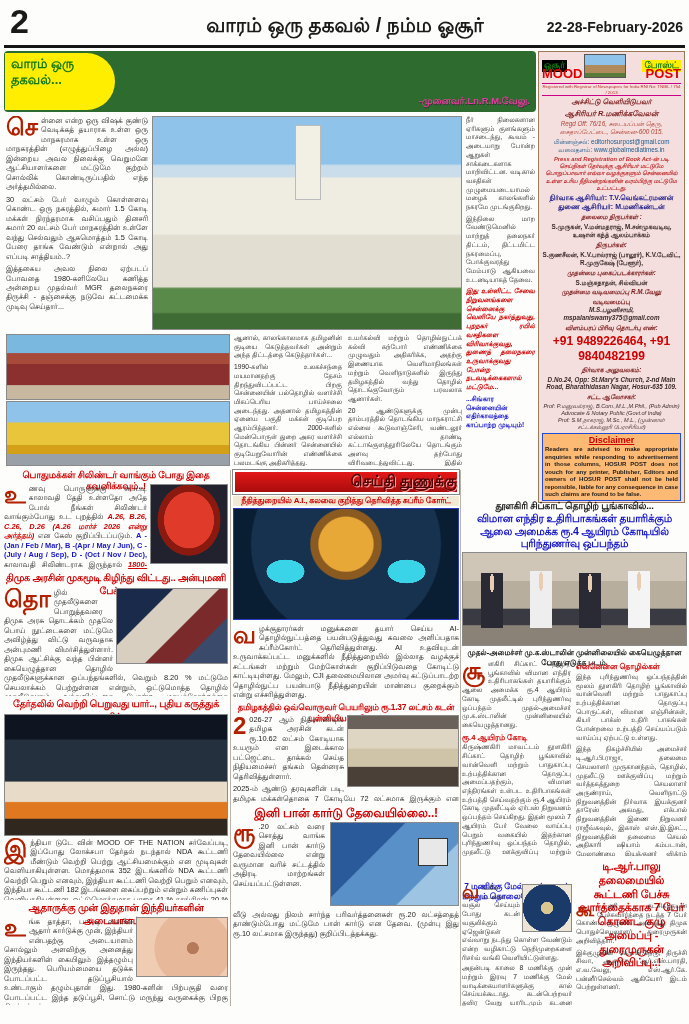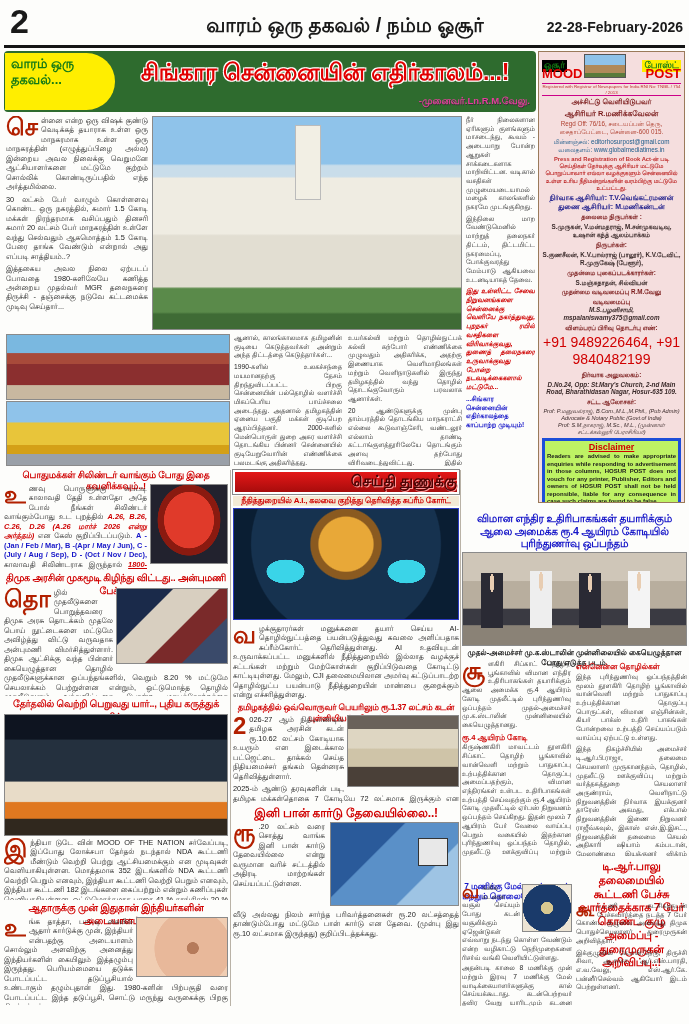--- a/index.html
+++ b/index.html
@@ -7,39 +7,38 @@
         font-family:"Liberation Sans",sans-serif;color:#1a1a1a;}
   .a{position:absolute;}
   .body-t{font-size:7.4px;line-height:1.28;text-align:justify;color:#222;overflow:hidden;}
   .body-s{font-size:6.7px;line-height:1.3;text-align:justify;color:#222;overflow:hidden;}
   .hl-red{color:#cf0000;font-weight:bold;font-style:italic;}
   .hl-blue{color:#1515c8;font-weight:bold;}
   .dropcap{float:left;font-size:24px;font-weight:bold;color:#b22000;line-height:.85;margin:1px 3px 0 0;}
   .photo{border:1px solid #8a8a8a;box-sizing:border-box;}
   .headline{font-weight:bold;letter-spacing:-0.2px;}
   .outline-w{text-shadow:1px 1px 0 #fff,-1px -1px 0 #fff,1px -1px 0 #fff,-1px 1px 0 #fff;}
-  .panel-line{margin:2px 0;}
+  .panel-line{margin:2px 0;font-style:italic;}
   .vline{width:1px;background:#b9b2a6;}
   .caption{font-weight:bold;color:#111;text-align:center;}
   .subhead-red{color:#cf0000;font-weight:bold;font-size:7.6px;margin:2px 0 1px 0;}
   p{margin:0 0 3px 0;}
 </style>
 </head>
 <body>
 
 <div id="page">
 
   <div class="a" style="left:10px;top:2px;font-size:34px;font-weight:bold;">2</div>
   <div class="a" style="left:150px;top:14px;width:390px;text-align:center;font-size:20px;font-weight:bold;">வாரம் ஒரு தகவல் / நம்ம ஓசூர்</div>
   <div class="a" style="right:6px;top:19px;font-size:14px;font-weight:bold;">22-28-February-2026</div>
   <div class="a" style="left:4px;top:45px;width:681px;height:3px;background:#151515;"></div>
 
   <div class="a" style="left:4px;top:51px;width:532px;height:61px;background:#2e6b2e;border-radius:4px;"></div>
   <div class="a" style="left:5px;top:53px;width:110px;height:57px;background:#ffee00;border-radius:0 36px 36px 0;padding:3px 6px;box-sizing:border-box;font-size:13px;font-weight:bold;color:#157a15;line-height:1.25;">வாரம் ஒரு தகவல்...</div>
-  <div class="a headline outline-w" style="left:120px;top:59px;width:410px;text-align:center;font-size:23px;color:#e00000;">சிங்கார சென்னையின் எதிர்காலம்...!</div>
   <div class="a" style="left:350px;top:95px;width:180px;text-align:right;font-size:9.5px;font-weight:bold;color:#e0409a;text-shadow:0.5px 0.5px 0 #333;">-முனைவர்.Ln.R.M.வேலு.</div>
 
   <div class="a" style="left:538px;top:51px;width:147px;height:452px;background:#f5dede;border:1px solid #9a7a5a;box-sizing:border-box;padding:2px 3px;text-align:center;font-size:6.3px;line-height:1.25;color:#3a2a2a;overflow:hidden;">
     <div style="display:flex;justify-content:space-between;align-items:center;">
       <div style="background:#000000;color:#157a15;font-weight:bold;font-size:9px;padding:0 2px;">ஓசூர்</div>
       <div style="width:40px;height:22px;background:linear-gradient(180deg,#8fc3ea 0 45%,#b08a5a 46% 80%,#5a7a3a 81% 100%);border:1px solid #555;"></div>
       <div style="background:#ffee00;color:#157a15;font-weight:bold;font-size:9px;padding:0 2px;">போஸ்ட்</div>
     </div>
     <div style="display:flex;justify-content:space-between;margin-top:-12px;">
       <div style="color:#e00000;font-weight:bold;font-size:13px;">MOOD</div>
@@ -57,27 +56,27 @@
     <div class="panel-line" style="color:#7a1a1a;font-weight:bold;">தலைமை நிருபர்கள் :</div>
     <div style="font-weight:bold;">S.முருகன், V.மன்மதராஜ், M.சன்முகவடிவு, உஷான் கந்த் ஆலம்பாக்கம்</div>
     <div class="panel-line" style="color:#7a1a1a;font-weight:bold;">நிருபர்கள்:</div>
     <div style="font-weight:bold;">S.குணசீலன், K.V.பால்ராஜ் (பாலூர்), K.V.டேவிட், R.முருகேஷ் (பேளூர்),</div>
     <div class="panel-line" style="color:#7a1a1a;font-weight:bold;">முதன்மை புகைப்படக்காரர்கள்:</div>
     <div style="font-weight:bold;">S.மஞ்சுநாதன், சில்வியன்</div>
     <div class="panel-line" style="color:#7a1a1a;font-weight:bold;">முதன்மை வடிவமைப்பு R.M.வேலு</div>
     <div style="color:#7a1a1a;font-weight:bold;">வடிவமைப்பு</div>
     <div style="font-weight:bold;font-style:italic;">M.S.பழனிசாமி, mspalaniswamy375@gmail.com</div>
     <div class="panel-line" style="color:#7a1a1a;font-weight:bold;">விளம்பரப் பிரிவு தொடர்பு எண்:</div>
-    <div style="color:#d00000;font-weight:normal;font-size:14px;">+91 9489226464, +91 9840482199</div>
+    <div style="color:#d00000;font-weight:bold;font-size:12px;">+91 9489226464, +91 9840482199</div>
     <div class="panel-line" style="color:#7a1a1a;font-weight:bold;">நிர்வாக அலுவலகம்:</div>
     <div style="font-style:italic;font-weight:bold;">D.No.24, Opp: St.Mary's Church, 2-nd Main Road, Bharathidasan Nagar, Hosur-635 109.</div>
     <div class="panel-line" style="color:#7a1a1a;font-weight:bold;">சட்ட ஆலோசகர்:</div>
     <div style="font-style:italic;font-size:5.6px;">Prof: P.மனுவல்ராஜ், B.Com.,M.L.,M.Phil., (Pub Admin) Advocate &amp; Notary Public (Govt.of India)</div>
     <div style="font-style:italic;font-size:5.6px;">Prof: S.M.நாகராஜ், M.Sc., M.L., (முன்னாள் சட்டக்கல்லூரி பேராசிரியர்)</div>
-    <div style="background:#bef264;border:3px solid #1d4ed8;margin-top:2px;padding:1px 2px;text-align:justify;">
+    <div style="background:#fdba74;border:1px solid #1d4ed8;margin-top:2px;padding:1px 2px;text-align:justify;">
       <div style="text-align:center;color:#d00000;font-weight:bold;font-size:9px;text-decoration:underline;">Disclaimer</div>
       <div style="font-size:6px;font-weight:bold;color:#1a1a1a;">Readers are advised to make appropriate enquiries while responding to advertisement in those columns, HOSUR POST does not vouch for any printer, Publisher, Editors and owners of HOSUR POST shall not be held reponsible, liable for any consequence in case such claims are found to be false.</div>
     </div>
   </div>
 
   <div class="a body-t" style="left:6px;top:116px;width:142px;height:216px;">
     <p><span class="dropcap">செ</span><span>ன்னை என்ற ஒரு விஷக் குண்டு வெடிக்கத் தயாராக உள்ள ஒரு மாநகரமாக உள்ள ஒரு மாநகரத்தின் (எழுத்துப்பிழை அல்ல) இன்றைய அவல நிலைக்கு வெறுமனே ஆட்சியாளர்களை மட்டுமே குற்றம் சொல்லிக் கொண்டிருப்பதில் எந்த அர்த்தமில்லை.</span></p>
     <p>30 லட்சம் பேர் வாழும் கொள்ளளவு கொண்ட ஒரு நகரத்தில், சுமார் 1.5 கோடி மக்கள் நிரந்தரமாக வசிப்பதும் தினசரி சுமார் 20 லட்சம் பேர் மாநகரத்தின் உள்ளே வந்து செல்வதும் ஆகமொத்தம் 1.5 கோடி பேரை தாங்க வேண்டும் என்றால் அது எப்படி சாத்தியம்..?</p>
     <p>இத்தகைய அவல நிலை ஏற்படப் போவதை 1980-களிலேயே கணித்த அன்றைய முதல்வர் MGR தலைநகரை திருச்சி - தஞ்சைக்கு நடுவே கட்டமைக்க முடிவு செய்தார்...</p>
   </div>
@@ -150,20 +149,21 @@
   <div class="a photo" style="left:330px;top:822px;width:129px;height:84px;background:linear-gradient(135deg,#2a5a9a 0 35%,#5a90c8 36% 70%,#9ec4e4 71% 100%);">
     <div style="position:absolute;right:8%;top:18%;width:22%;height:32%;background:#e8e8e8;border:1px solid #333;"></div>
   </div>
   <div class="a body-t" style="left:233px;top:822px;width:92px;height:84px;">
     <span class="dropcap">ரூ</span><span>.20 லட்சம் வரை சொத்து வாங்க இனி பான் கார்டு தேவையில்லை என்று வருமான வரிச் சட்டத்தில் அதிரடி மாற்றங்கள் செய்யப்பட்டுள்ளன.</span>
   </div>
   <div class="a body-t" style="left:233px;top:910px;width:226px;height:92px;">
     <p>வீடு அல்லது நிலம் சார்ந்த பரிவர்த்தனைகள் ரூ.20 லட்சத்தைத் தாண்டும்போது மட்டுமே பான் கார்டு என தேவை. (முன்பு இது ரூ.10 லட்சமாக இருந்தது) குறிப்பிடத்தக்கது.</p>
   </div>
 
+  <div class="a headline" style="left:462px;top:500px;width:225px;font-size:9.5px;color:#111;text-align:center;">தூளகிரி சிப்காட் தொழிற் பூங்காவில்...</div>
   <div class="a headline" style="left:462px;top:512px;width:225px;font-size:10.6px;color:#1515c8;text-align:center;line-height:1.2;">விமான எந்திர உதிரிபாகங்கள் தயாரிக்கும் ஆலை அமைக்க ரூ.4 ஆயிரம் கோடியில் புரிந்துணர்வு ஒப்பந்தம்</div>
   <div class="a photo" style="left:462px;top:552px;width:225px;height:94px;background:linear-gradient(180deg,#cfc6b8 0 30%,#b8ae9e 31% 60%,#3a3a42 61% 78%,#8a8276 79% 100%);">
     <div style="position:absolute;left:8%;top:22%;width:10%;height:60%;background:radial-gradient(ellipse at 50% 18%,#e8cdb2 0 14%,#2a2a34 15% 100%);"></div>
     <div style="position:absolute;left:30%;top:20%;width:10%;height:62%;background:radial-gradient(ellipse at 50% 18%,#e8cdb2 0 14%,#eee 15% 100%);"></div>
     <div style="position:absolute;left:52%;top:22%;width:10%;height:60%;background:radial-gradient(ellipse at 50% 18%,#e8cdb2 0 14%,#2a2a34 15% 100%);"></div>
     <div style="position:absolute;left:74%;top:20%;width:10%;height:62%;background:radial-gradient(ellipse at 50% 18%,#e8cdb2 0 14%,#f4f4f4 15% 100%);"></div>
   </div>
   <div class="a caption" style="left:462px;top:648px;width:225px;font-size:7.4px;">முதல்-அமைச்சர் மு.க.ஸ்டாலின் முன்னிலையில் கையெழுத்தான போது எடுத்த படம்.</div>
   <div class="a body-s" style="left:462px;top:660px;width:109px;height:196px;">
     <p><span class="dropcap">சூ</span><span>ளகிரி சிப்காட் தொழிற் பூங்காவில் விமான எந்திர உதிரிபாகங்கள் தயாரிக்கும் ஆலை அமைக்க ரூ.4 ஆயிரம் கோடி முதலீட்டில் புரிந்துணர்வு ஒப்பந்தம் முதல்-அமைச்சர் மு.க.ஸ்டாலின் முன்னிலையில் கையெழுத்தானது.</span></p>

